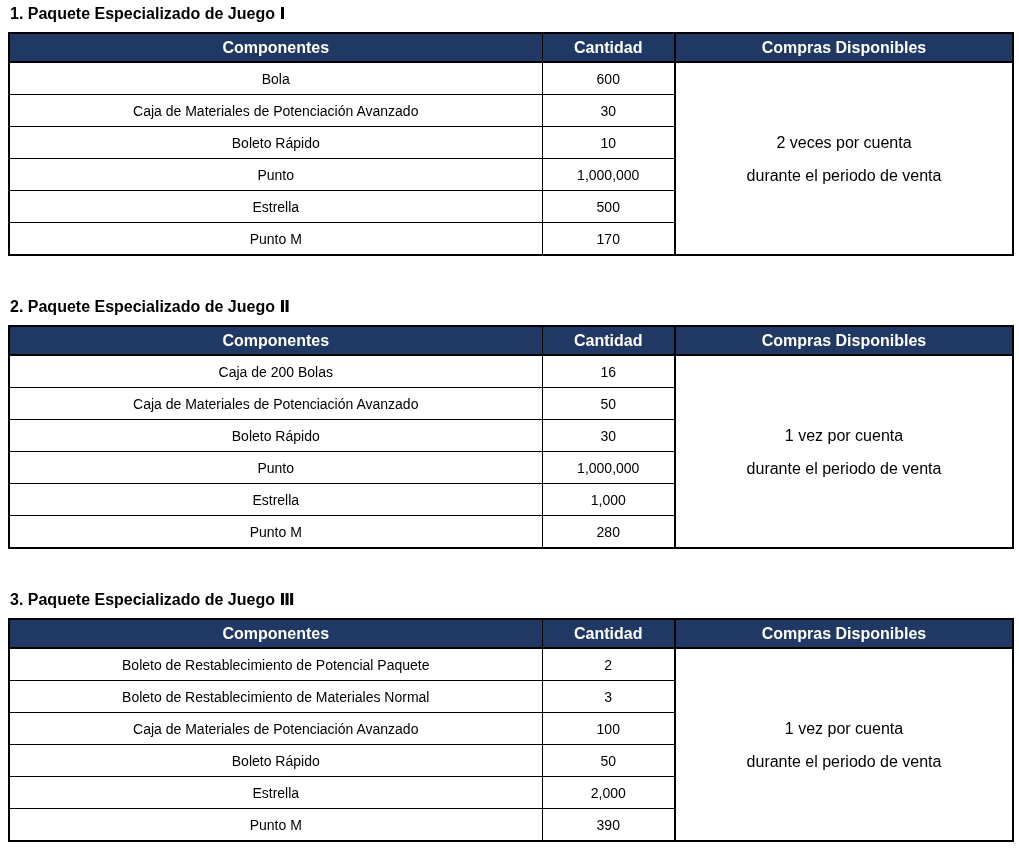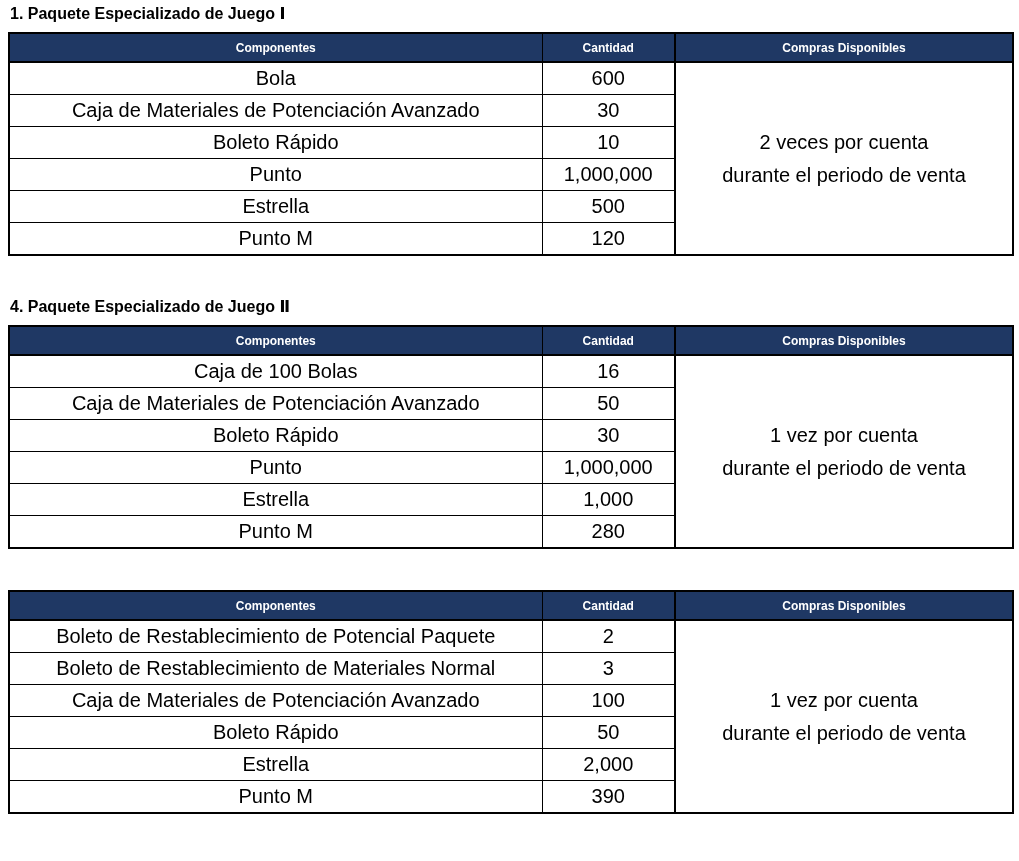--- a/index.html
+++ b/index.html
@@ -32,42 +32,42 @@
     table-layout: fixed;
     width: 1004px;
     border: 2px solid var(--border, #000000);
   }
   col.col-comp  { width: 533px; }
   col.col-qty   { width: 133px; }
   col.col-limit { width: 338px; }
   th {
     background: var(--header-bg, #1f3864);
     color: var(--header-text, #ffffff);
-    font-size: 12px;
+    font-size: 16px;
     font-weight: bold;
     height: 27px;
     text-align: center;
     vertical-align: middle;
     border: 1px solid var(--border, #000000);
     border-bottom: 2px solid var(--border, #000000);
     padding: 0;
   }
   td {
     border: 1px solid var(--border, #000000);
     text-align: center;
     vertical-align: middle;
-    font-size: 20px;
+    font-size: 14px;
     height: 31px;
     padding: 0;
     color: var(--text, #000000);
     background: #ffffff;
   }
   th.qty-col, td.quantity-cell { border-right: 2px solid var(--border, #000000); }
   td.limit-cell {
-    font-size: 20px;
+    font-size: 16px;
     vertical-align: middle;
   }
   td.limit-cell .limit-line { line-height: 33px; }
 </style>
 </head>
 <body>
 
 <div class="page">
 
   <section class="package-section">
@@ -105,44 +105,44 @@
         <tr>
           <td class="component-cell">Punto</td>
           <td class="quantity-cell">1,000,000</td>
         </tr>
         <tr>
           <td class="component-cell">Estrella</td>
           <td class="quantity-cell">500</td>
         </tr>
         <tr>
           <td class="component-cell">Punto M</td>
-          <td class="quantity-cell">120</td>
+          <td class="quantity-cell">170</td>
         </tr>
       </tbody>
     </table>
   </section>
 
   <section class="package-section">
-    <h2 class="section-title">4. Paquete Especializado de Juego Ⅱ</h2>
+    <h2 class="section-title">2. Paquete Especializado de Juego Ⅱ</h2>
     <table class="package-table">
       <colgroup>
           <col class="col-comp">
           <col class="col-qty">
           <col class="col-limit">
         </colgroup>
       <thead>
         <tr>
           <th>Componentes</th>
           <th class="qty-col">Cantidad</th>
           <th>Compras Disponibles</th>
         </tr>
       </thead>
       <tbody>
         <tr>
-          <td class="component-cell">Caja de 100 Bolas</td>
+          <td class="component-cell">Caja de 200 Bolas</td>
           <td class="quantity-cell">16</td>
           <td class="limit-cell" rowspan="6">
             <div class="limit-line">1 vez por cuenta</div>
             <div class="limit-line">durante el periodo de venta</div>
           </td>
         </tr>
         <tr>
           <td class="component-cell">Caja de Materiales de Potenciación Avanzado</td>
           <td class="quantity-cell">50</td>
         </tr>
@@ -160,20 +160,21 @@
         </tr>
         <tr>
           <td class="component-cell">Punto M</td>
           <td class="quantity-cell">280</td>
         </tr>
       </tbody>
     </table>
   </section>
 
   <section class="package-section">
+    <h2 class="section-title">3. Paquete Especializado de Juego Ⅲ</h2>
     <table class="package-table">
       <colgroup>
           <col class="col-comp">
           <col class="col-qty">
           <col class="col-limit">
         </colgroup>
       <thead>
         <tr>
           <th>Componentes</th>
           <th class="qty-col">Cantidad</th>

